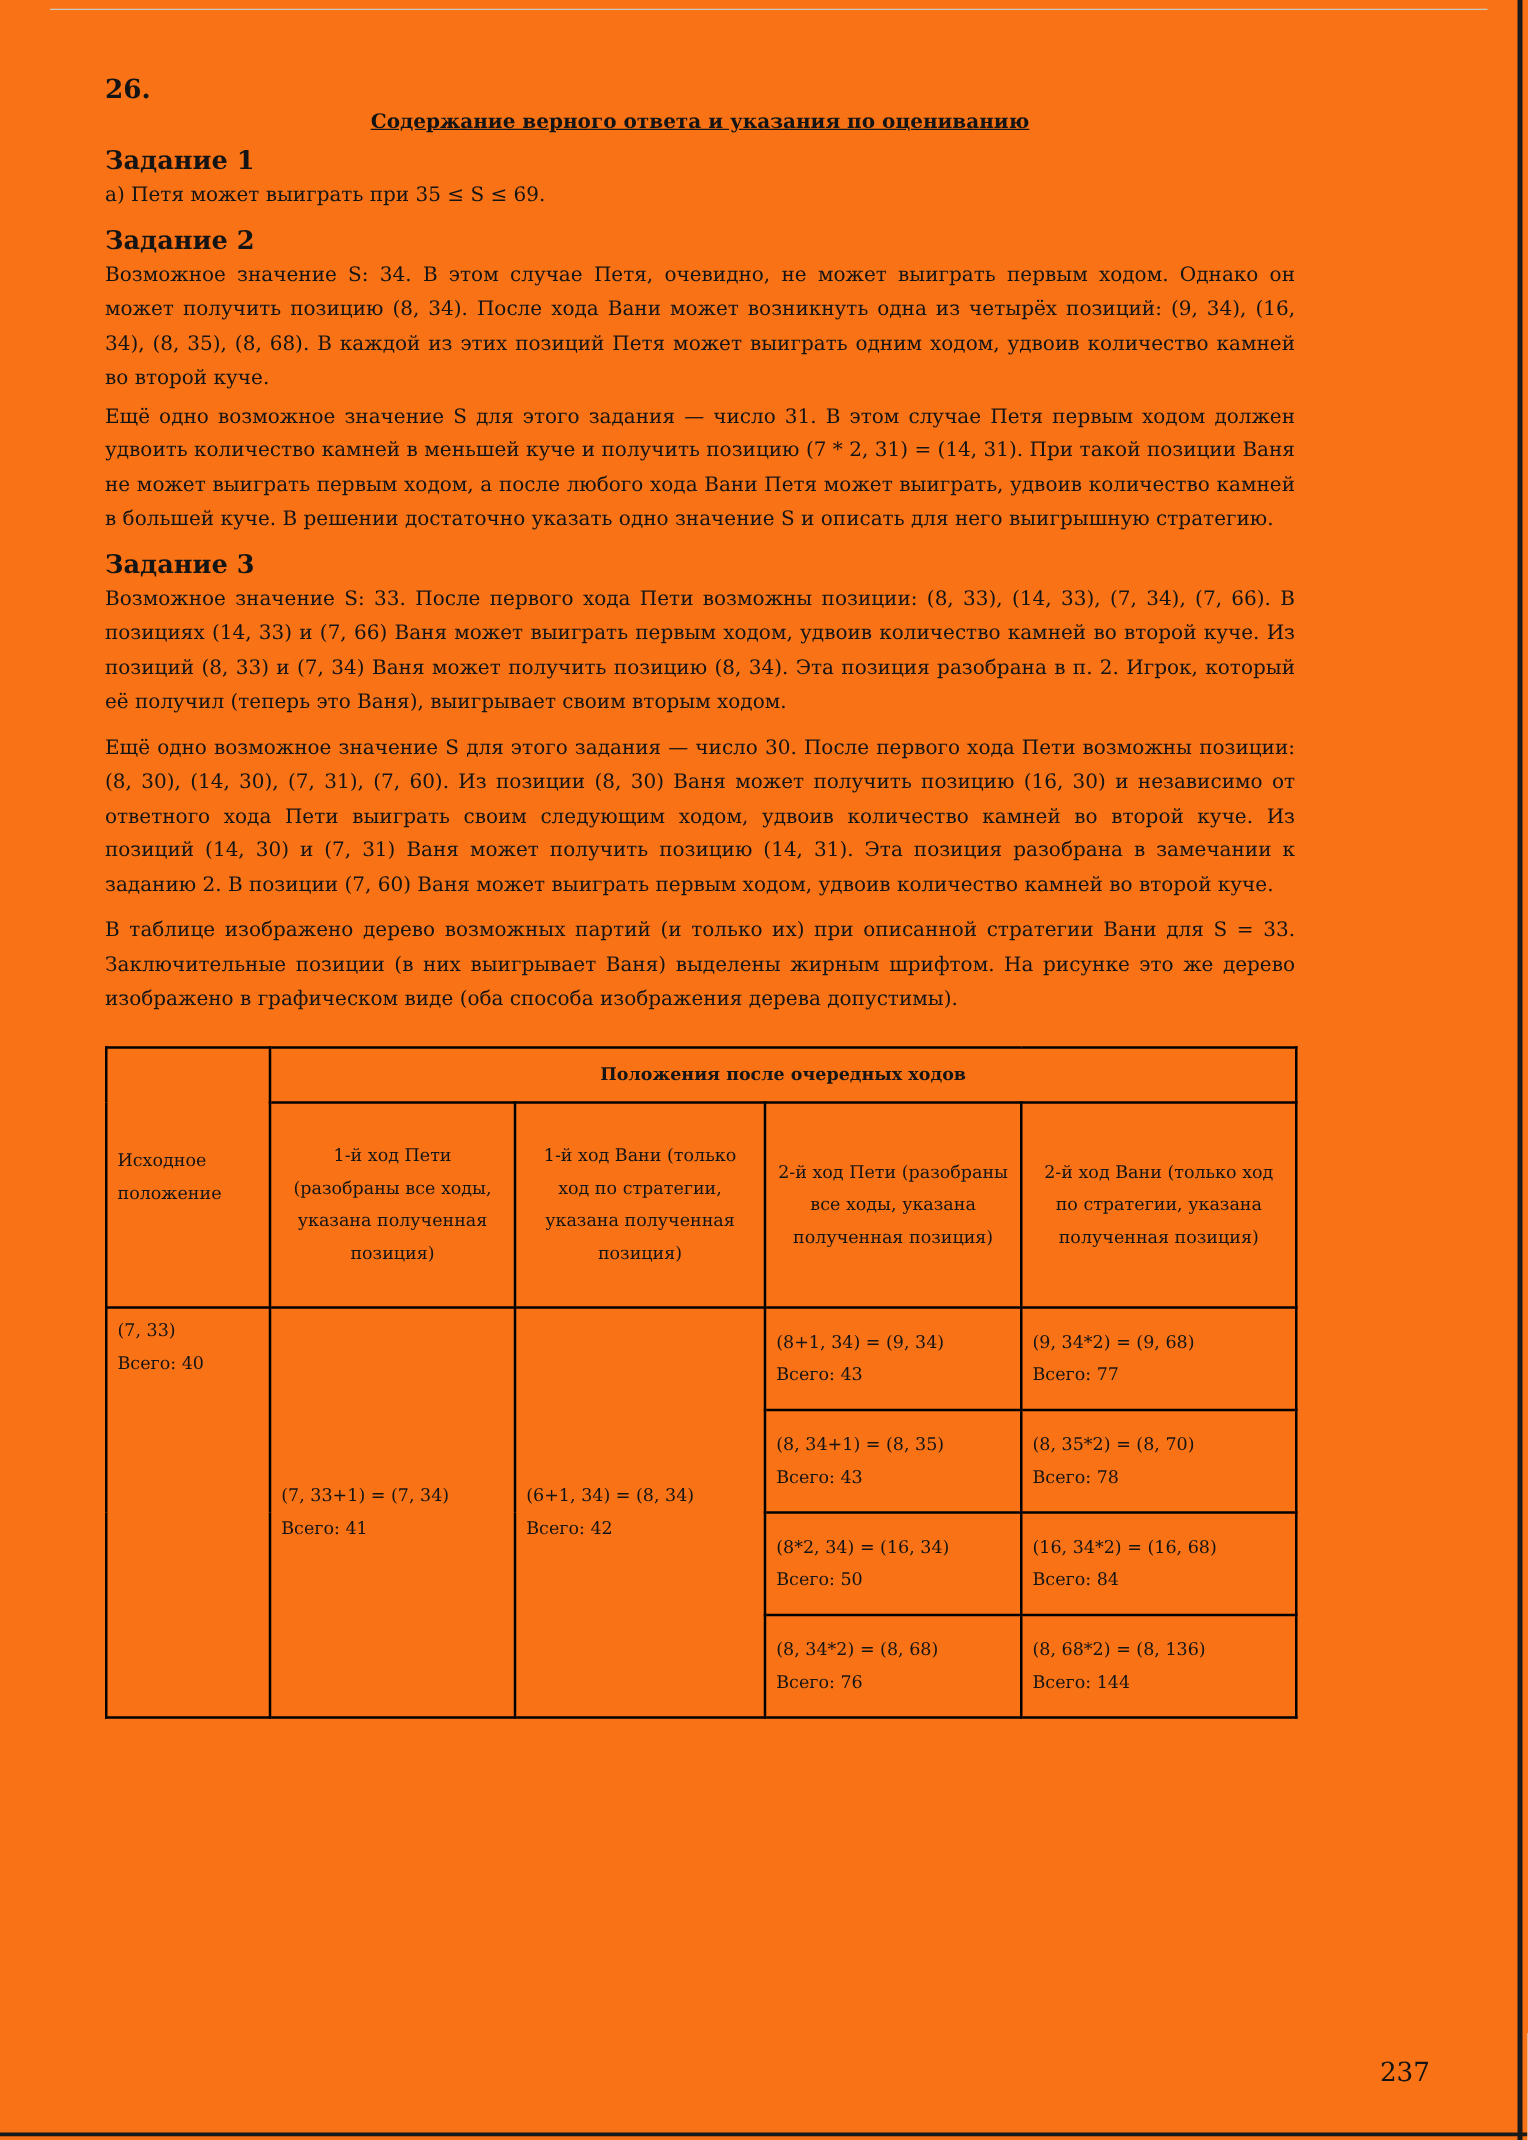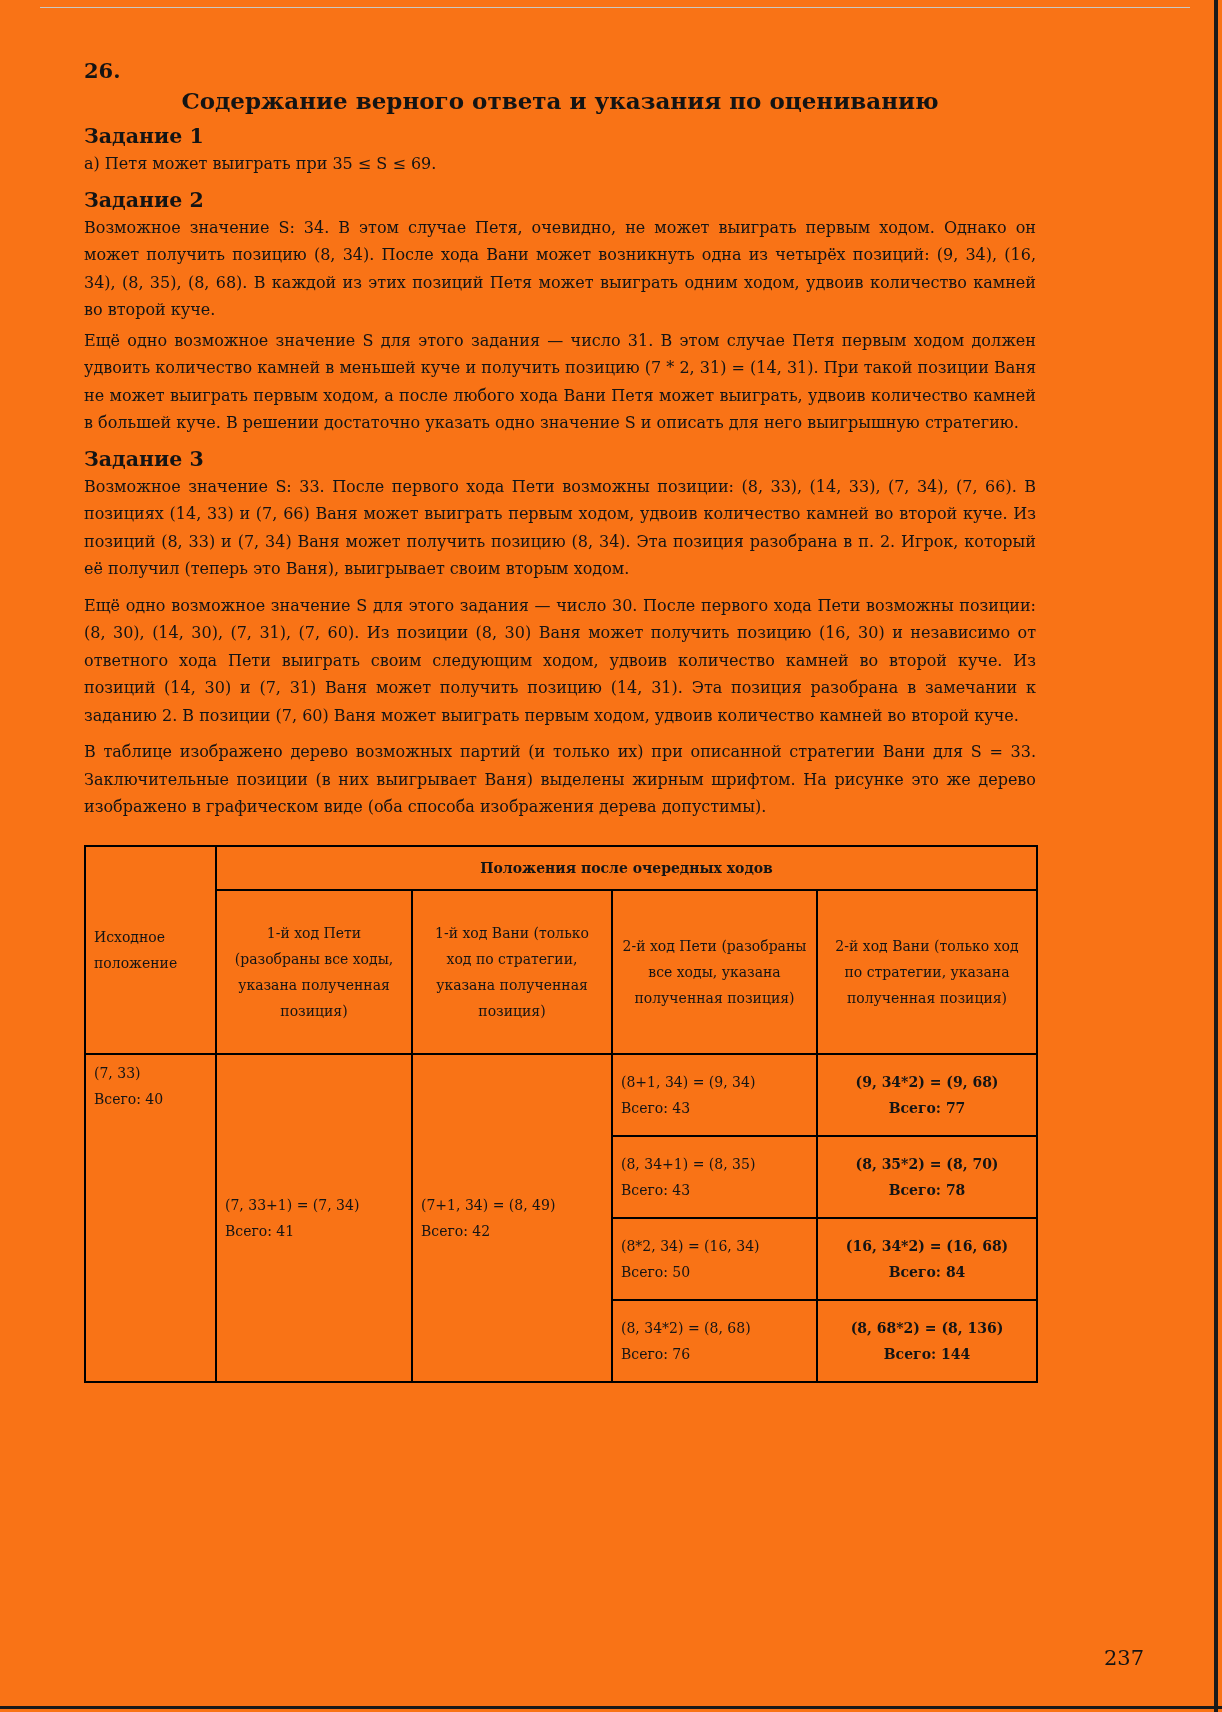--- a/index.html
+++ b/index.html
@@ -24,23 +24,24 @@
     top: 58px;
     width: 952px;
   }
   .problem-number {
     font-weight: bold;
     font-size: 21px;
     margin-bottom: 4px;
   }
   .title {
     font-weight: bold;
-    font-size: 23px;
+    font-size: 16px;
     text-align: center;
     margin: 0 0 4px 0;
+    text-decoration: underline;
   }
   .task-heading {
     font-weight: bold;
     font-size: 20.5px;
     margin: 10px 0 2px 0;
   }
   p.body-line, p.body-par {
     font-size: 16px;
     line-height: 27.5px;
     margin: 0;
@@ -74,21 +75,21 @@
     height: 152px;
   }
   td.start-hdr {
     text-align: left;
     vertical-align: middle;
     margin-left: 37px;
   }
   tr.body-row { height: 82px; }
   td.cell { vertical-align: middle; }
   td.v-top { vertical-align: top; padding-top: 10px; }
-  td.bold-cell { font-weight: bold; text-align: center; }
+  td.bold-cell { font-weight: normal; }
   .cell-line { white-space: nowrap; }
 
   .page-number {
     position: absolute;
     right: 78px;
     bottom: 42px;
     font-size: 21px;
   }
 </style>
 </head>
@@ -139,21 +140,21 @@
         <tr class="body-row">
           <td class="cell v-top" rowspan="4">
             <div class="cell-line">(7, 33)</div>
             <div class="cell-line">Всего: 40</div>
           </td>
           <td class="cell" rowspan="4">
             <div class="cell-line">(7, 33+1) = (7, 34)</div>
             <div class="cell-line">Всего: 41</div>
           </td>
           <td class="cell" rowspan="4">
-            <div class="cell-line">(7+1, 34) = (8, 49)</div>
+            <div class="cell-line">(6+1, 34) = (8, 34)</div>
             <div class="cell-line">Всего: 42</div>
           </td>
           <td class="cell">
             <div class="cell-line">(8+1, 34) = (9, 34)</div>
             <div class="cell-line">Всего: 43</div>
           </td>
           <td class="cell bold-cell">
             <div class="cell-line">(9, 34*2) = (9, 68)</div>
             <div class="cell-line">Всего: 77</div>
           </td>

